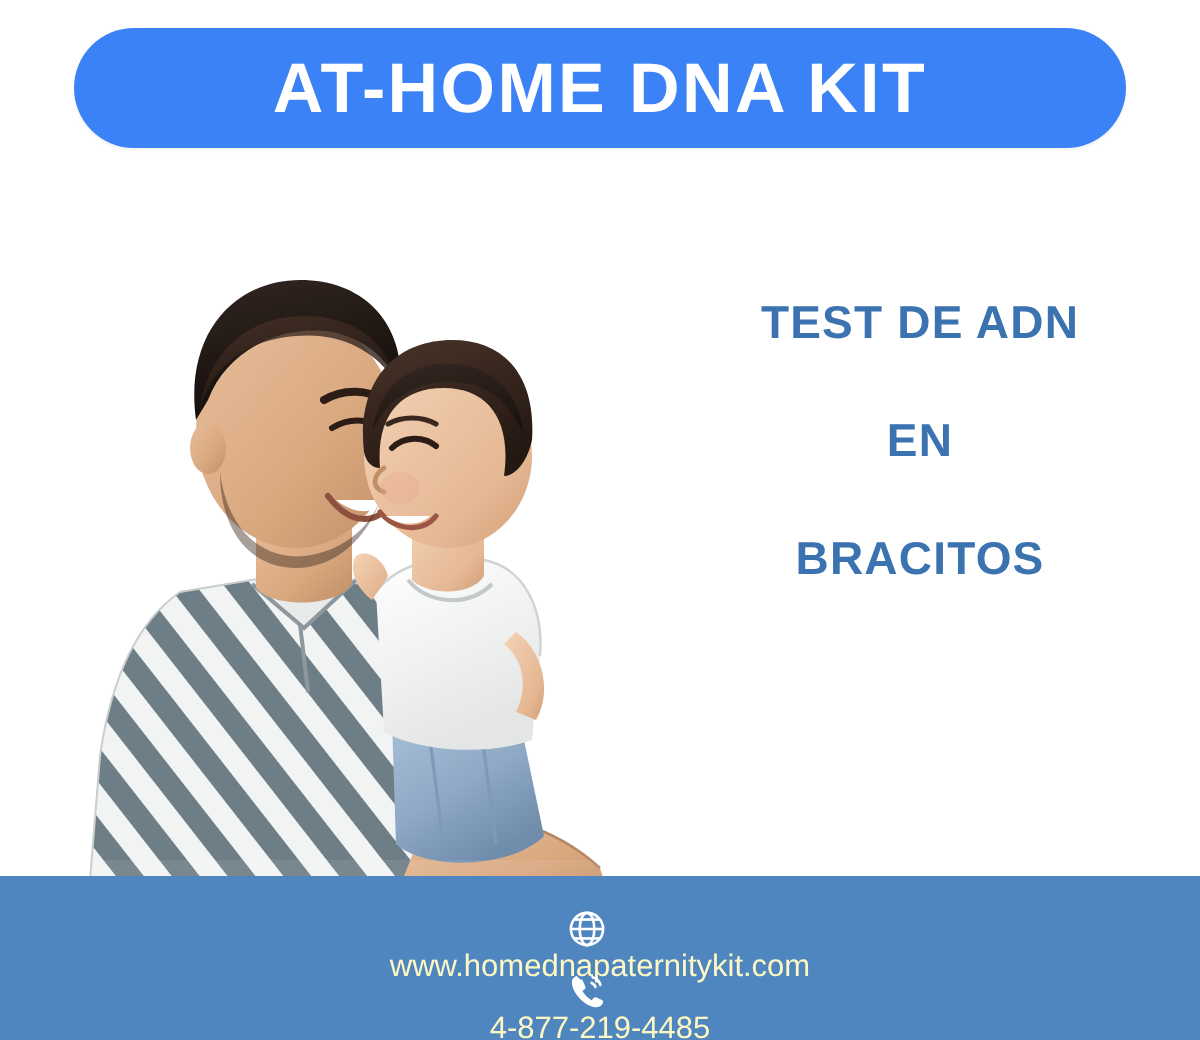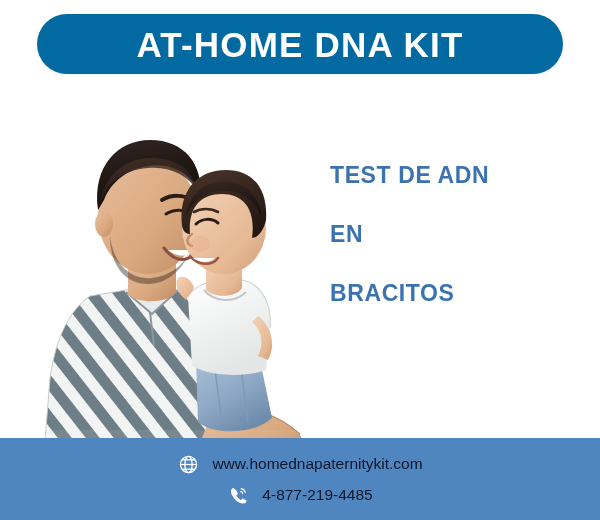--- a/index.html
+++ b/index.html
@@ -21,21 +21,21 @@
     overflow: hidden;
   }
 
   
   .header-banner {
     position: absolute;
     left: 37px;
     top: 14px;
     width: 526px;
     height: 60px;
-    background: #0369a1;
+    background: #3b82f6;
     border-radius: 30px;
     display: flex;
     align-items: center;
     justify-content: center;
     box-shadow: 0 1px 2px rgba(0,0,0,0.06);
   }
   .header-title {
     color: #ffffff;
     font-size: 35px;
     font-weight: bold;
@@ -59,22 +59,23 @@
     left: 0;
     top: 0;
     width: 330px;
     height: 375px;
   }
 
   
   .headline-block {
     position: absolute;
     left: 330px;
-    top: 164px;
+    top: 150px;
     width: 260px;
+    text-align: center;
   }
   .headline-line {
     color: #3b72b0;
     font-size: 23px;
     font-weight: bold;
     letter-spacing: 0.6px;
     line-height: 1;
     margin-bottom: 36px;
     white-space: nowrap;
     font-family: "Liberation Sans", sans-serif;
@@ -96,25 +97,26 @@
     display: flex;
     align-items: center;
     justify-content: center;
   }
   .footer-row-top { top: 15px; }
   .footer-row-bottom { top: 46px; }
 
   .footer-item {
     display: flex;
     align-items: center;
-    color: #0f172a;
+    color: #fef9c3;
     font-size: 15.5px;
     font-weight: normal;
     white-space: nowrap;
     font-family: "Liberation Sans", sans-serif;
+    flex-direction: column;
   }
   .footer-item + .footer-item { margin-left: 34px; }
   .footer-icon {
     display: inline-flex;
     align-items: center;
     justify-content: center;
     width: 22px;
     height: 22px;
     margin-right: 13px;
     flex: none;

